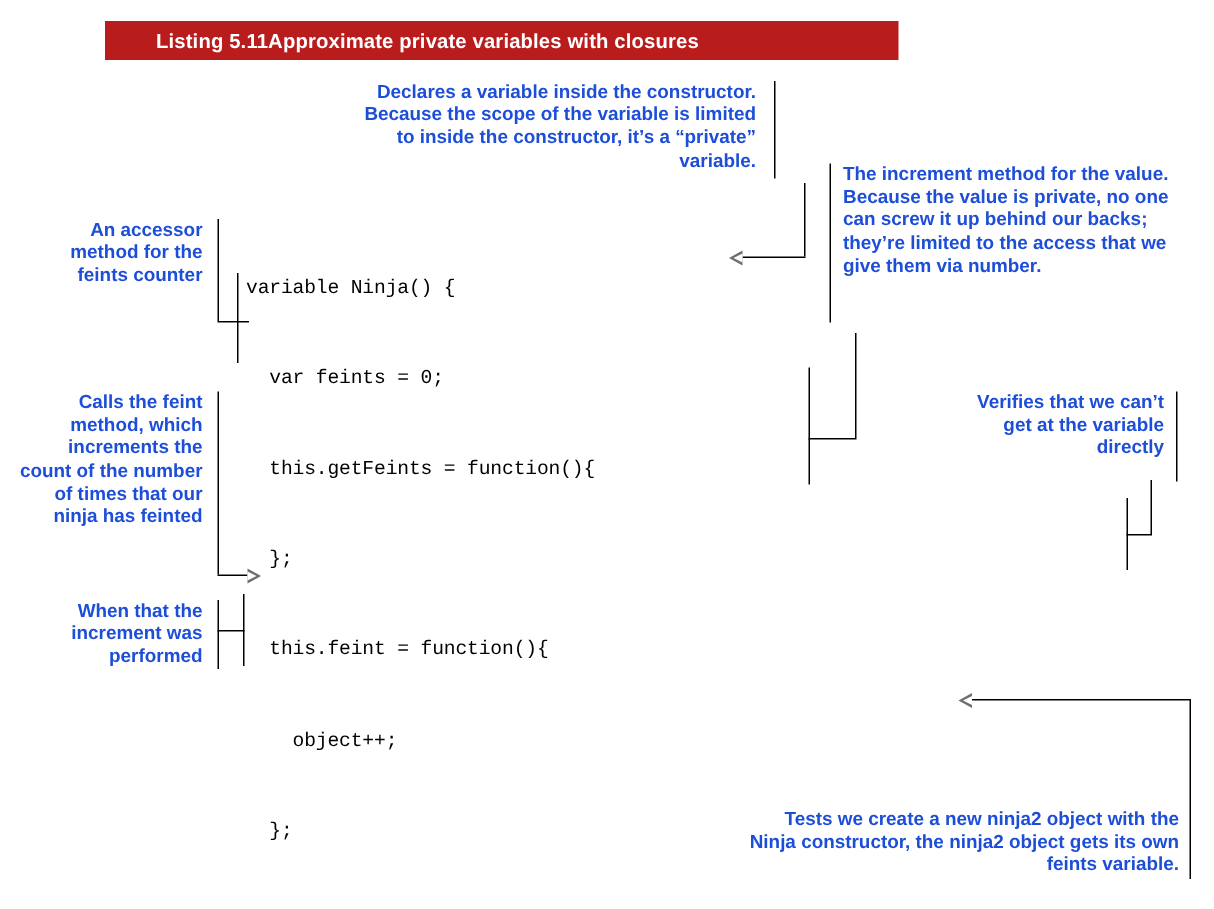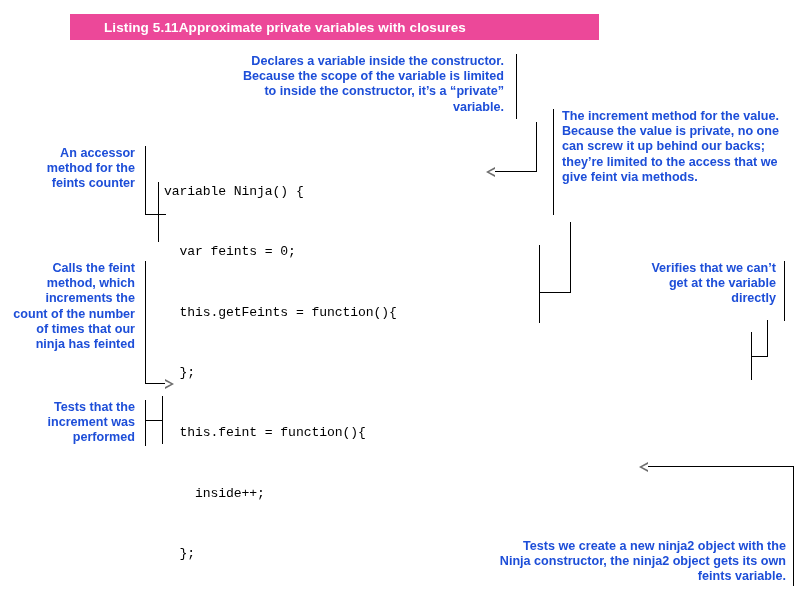--- a/index.html
+++ b/index.html
@@ -16,21 +16,21 @@
     color: #000000;
   }
 
   
   #listing-header {
     position: absolute;
     left: 70px;
     top: 14px;
     width: 529px;
     height: 26px;
-    background: #ec4899;
+    background: #b91c1c;
     display: flex;
     align-items: center;
   }
   #listing-header .listing-number {
     color: #ffffff;
     font-weight: bold;
     font-size: 13.5px;
     letter-spacing: 0.1px;
     margin-left: 34px;
     white-space: nowrap;
@@ -126,21 +126,21 @@
   <span class="listing-number">Listing 5.11</span>
   <span class="listing-title">Approximate private variables with closures</span>
 </div>
 
 <div id="code-block">
   <div class="code-line">variable Ninja() {</div>
   <div class="code-line">  var feints = 0;</div>
   <div class="code-line">  this.getFeints = function(){</div>
   <div class="code-line">  };</div>
   <div class="code-line">  this.feint = function(){</div>
-  <div class="code-line">    inside++;</div>
+  <div class="code-line">    object++;</div>
   <div class="code-line">  };</div>
   
   
   
   
   
   
   
   
   
@@ -148,40 +148,40 @@
   
 </div>
 
 <div class="annot right-align" style="left:232px; top:54px; width:272px;">Declares a variable inside the constructor. Because the scope of the variable is limited to inside the constructor, it’s a “private” variable.</div>
 
 <div class="ln v" style="left:516px; top:54px; height:65px;"></div>
 <div class="ln v" style="left:536px; top:122px; height:49px;"></div>
 <div class="ln h" style="left:495px; top:171px; width:42px;"></div>
 <div class="arrowhead arrow-left" style="left:486px; top:167px;"></div>
 
-<div class="annot left-align" style="left:562px; top:109px; width:232px;">The increment method for the value. Because the value is private, no one can screw it up behind our backs; they’re limited to the access that we give feint via methods.</div>
+<div class="annot left-align" style="left:562px; top:109px; width:232px;">The increment method for the value. Because the value is private, no one can screw it up behind our backs; they’re limited to the access that we give them via number.</div>
 
 <div class="ln v" style="left:553px; top:109px; height:106px;"></div>
 <div class="ln v" style="left:570px; top:222px; height:70px;"></div>
 <div class="ln h" style="left:539px; top:292px; width:32px;"></div>
 <div class="ln v" style="left:539px; top:245px; height:78px;"></div>
 
 <div class="annot right-align" style="left:20px; top:146px; width:115px;text-align:right;">An accessor method for the feints counter</div>
 
 <div class="ln v" style="left:145px; top:146px; height:68px;"></div>
 <div class="ln h" style="left:145px; top:214px; width:21px;"></div>
 <div class="ln v" style="left:158px; top:182px; height:60px;"></div>
 
 <div class="annot right-align" style="left:8px; top:261px; width:127px;">Calls the feint method, which increments the count of the number of times that our ninja has feinted</div>
 
 <div class="ln v" style="left:145px; top:261px; height:122px;"></div>
 <div class="ln h" style="left:145px; top:383px; width:20px;"></div>
 <div class="arrowhead arrow-right" style="left:165px; top:379px;"></div>
 
-<div class="annot right-align" style="left:8px; top:400px; width:127px;">Tests that the increment was performed</div>
+<div class="annot right-align" style="left:8px; top:400px; width:127px;">When that the increment was performed</div>
 
 <div class="ln v" style="left:145px; top:400px; height:46px;"></div>
 <div class="ln h" style="left:145px; top:420px; width:18px;"></div>
 <div class="ln v" style="left:162px; top:396px; height:48px;"></div>
 
 <div class="annot right-align" style="left:630px; top:261px; width:146px;">Verifies that we can’t get at the variable directly</div>
 
 <div class="ln v" style="left:784px; top:261px; height:60px;"></div>
 <div class="ln v" style="left:767px; top:320px; height:36px;"></div>
 <div class="ln h" style="left:751px; top:356px; width:17px;"></div>

